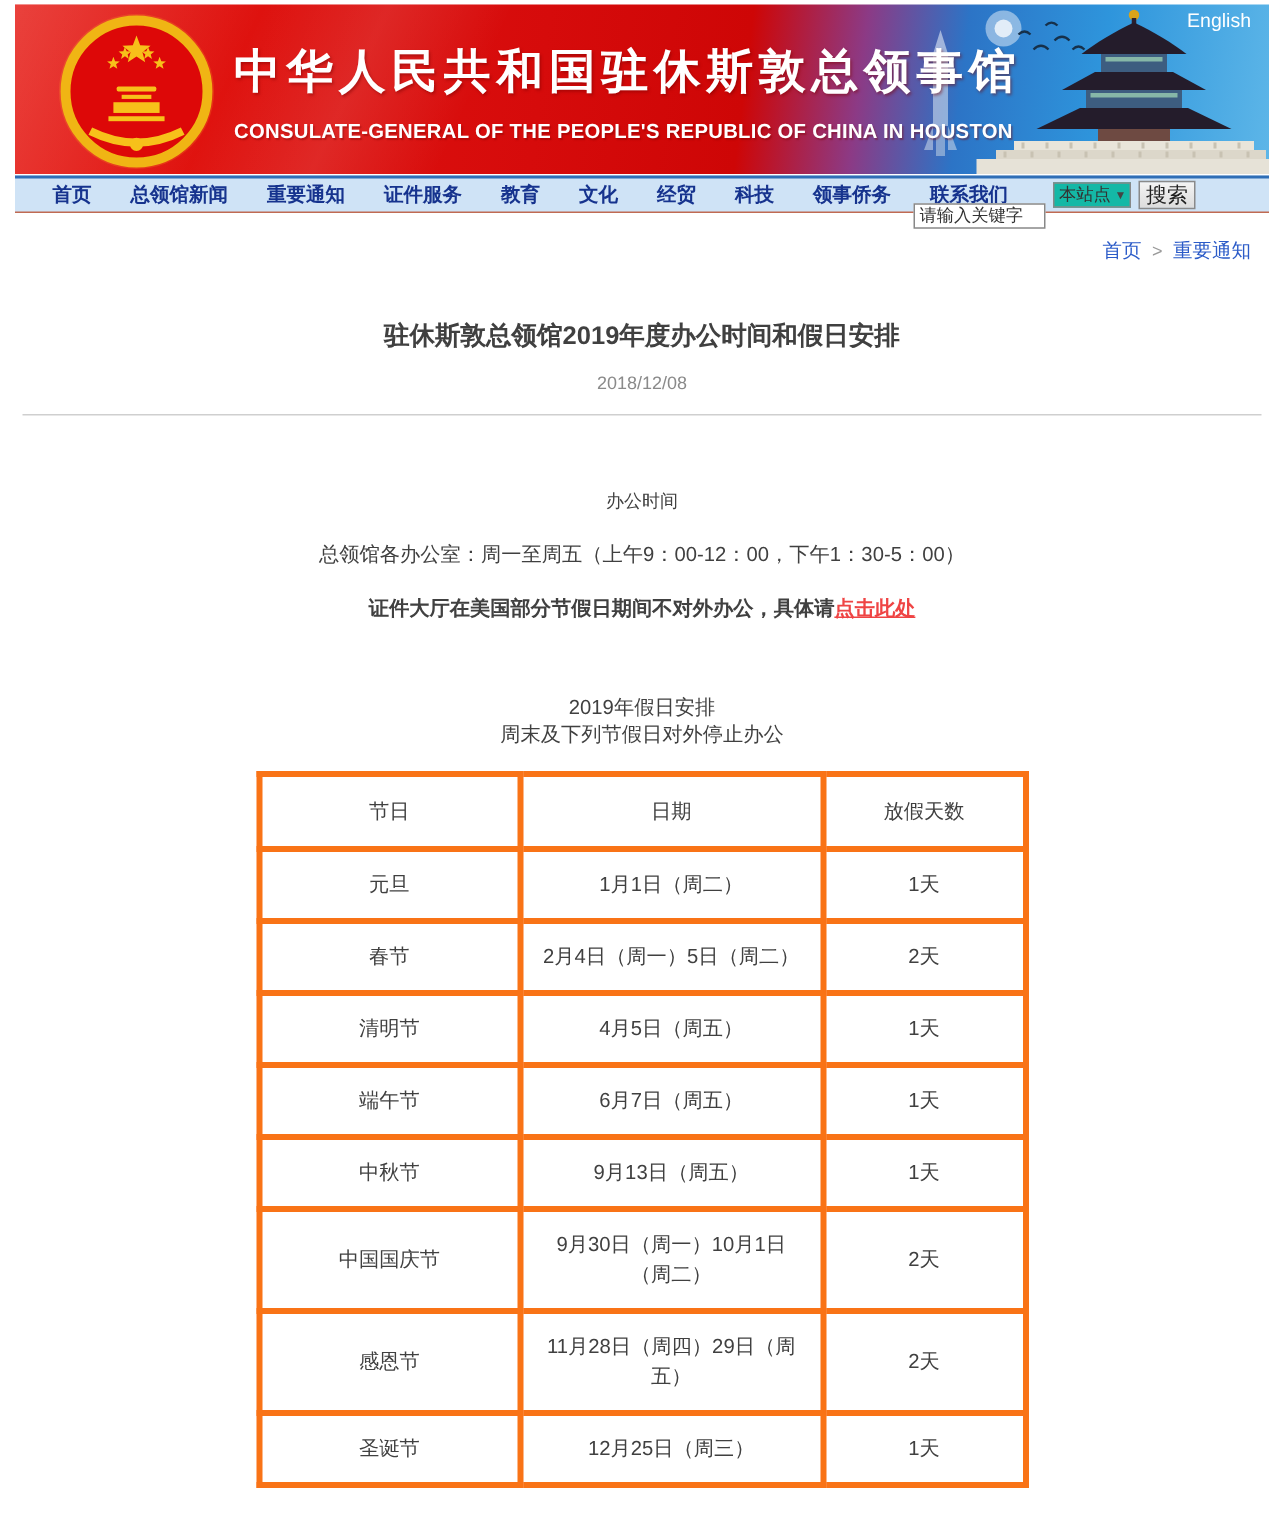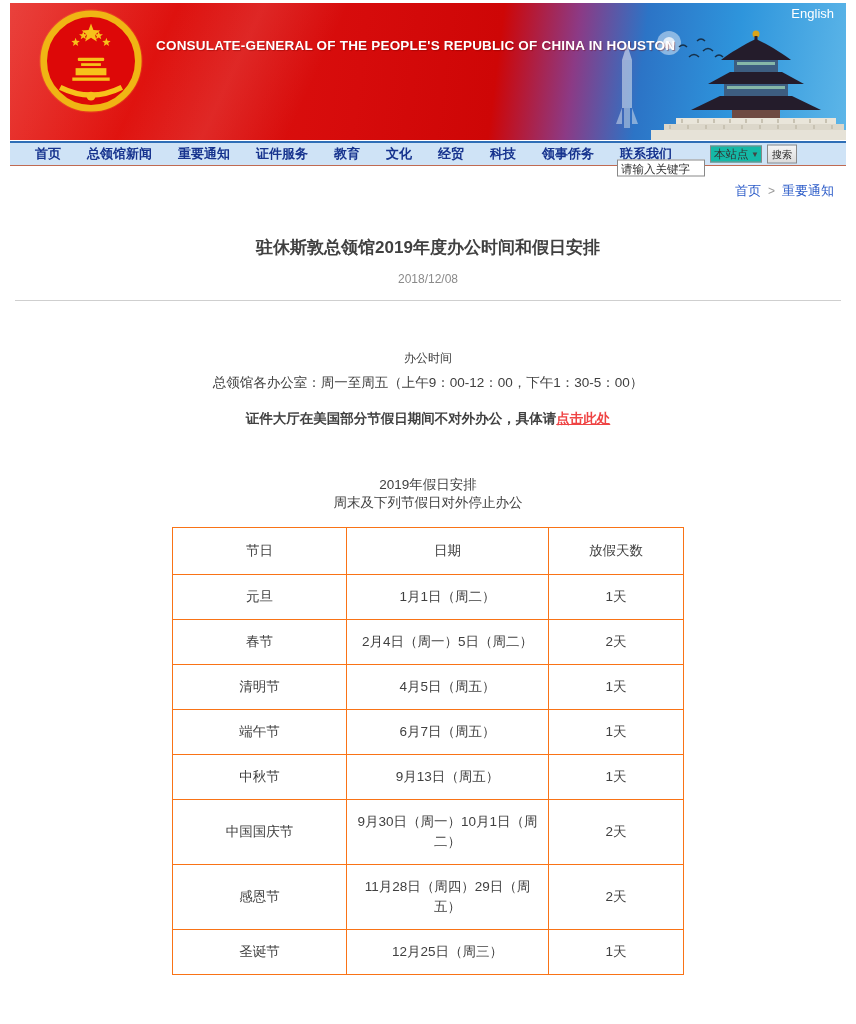--- a/index.html
+++ b/index.html
@@ -6,21 +6,21 @@
   html, body { background: #ffffff; }
   body {
     width: 856px; height: 1024px; overflow: hidden;
     font-family: "Liberation Sans", "DejaVu Sans", sans-serif;
     color: #404040;
   }
   .page { width: 836px; margin: 0 auto; }
 
   
   .banner {
-    position: relative; height: 137px; margin-top: 3px; overflow: hidden;
+    position: relative; height: 113px; margin-top: 3px; overflow: hidden;
     background: linear-gradient(97deg,
       #e51812 0%, #d60b0b 42%, #ce0606 58%, #8c3a85 67%,
       #2c74c6 75%, #2e95dc 86%, #5db6e8 100%);
   }
   .banner .shine {
     position: absolute; left: 0; top: 0; width: 60%; height: 100%;
     background: linear-gradient(115deg, rgba(255,255,255,0.18) 0%, rgba(255,255,255,0) 30%, rgba(255,255,255,0.10) 45%, rgba(255,255,255,0) 60%);
   }
   .english-link {
     position: absolute; top: 3px; right: 12px; color: #ffffff;
@@ -61,50 +61,50 @@
     padding: 0 3px; font-family: inherit; background: #fff; color: #333; margin-top: 28px;
   }
   .search-input::placeholder { color: #333; opacity: 1; }
   .search-select {
     width: 52px; height: 17px; border: 1px solid #888; background: #14b8a6;
     font-size: 11.5px; color: #333; display: flex; align-items: center;
     justify-content: space-between; padding: 0 2px 0 3px; cursor: default;
   }
   .search-select .arrow { font-size: 8px; color: #444; }
   .search-button {
-    height: 19px; font-size: 10px; color: #222; font-family: inherit;
+    height: 19px; font-size: 14px; color: #222; font-family: inherit;
     background: linear-gradient(#f4f4f4, #dcdcdc); border: 1px solid #8a8a8a;
     padding: 0 4px; cursor: pointer;
   }
 
   
   .breadcrumb { padding: 16px 12px 0; font-size: 13px; text-align: right; }
   .breadcrumb a { color: #2b5bc8; text-decoration: none; }
   .breadcrumb .sep { color: #999; margin: 0 7px; font-size: 12px; }
 
   
   .article { text-align: center; }
   .article-title { margin-top: 36px; font-size: 17px; font-weight: bold; color: #404040; }
   .article-date { margin-top: 13px; font-size: 12px; color: #8a8a8a; }
   .divider { border: none; border-top: 1px solid #cfcfcf; margin: 14px 5px 0; }
 
   .office-heading { margin-top: 49px; font-size: 12px; }
-  .office-line { margin-top: 7px; font-size: 13.5px; }
+  .office-line { margin-top: 18px; font-size: 13.5px; }
   .notice-line { margin-top: 18px; font-size: 13.5px; font-weight: bold; }
   .notice-line a { color: #ef4444; }
 
   .holiday-heading { margin-top: 48px; font-size: 13.5px; }
   .holiday-subheading { font-size: 13.5px; }
 
   
   table.holiday {
     border-collapse: collapse; margin: 15px auto 0; table-layout: fixed;
   }
   table.holiday th, table.holiday td {
-    border: 1px solid #f97316; text-align: center; vertical-align: middle;
+    border: 4px solid #f97316; text-align: center; vertical-align: middle;
     font-size: 13.5px; font-weight: normal; color: #404040;
     padding: 12px 10px; line-height: 20px;
   }
   table.holiday th { padding: 13px 10px; }
   .col-holiday { width: 174px; }
   .col-date { width: 202px; }
   .col-days { width: 135px; }
 </style>
 </head>
 <body>
@@ -138,20 +138,21 @@
         <rect x="38" y="47" width="24" height="3" rx="1"></rect>
         <rect x="41" y="52" width="18" height="2.5"></rect>
         <rect x="36" y="56.5" width="28" height="6.5"></rect>
         <rect x="33" y="65" width="34" height="3"></rect>
         <path d="M22,74 Q50,88 78,74" fill="none" stroke="#f7c11a" stroke-width="5"></path>
         <circle cx="50" cy="82" r="4"></circle>
       </g>
     </svg>
 
     <div class="banner-titles">
+      <div class="title-zh">中华人民共和国驻休斯敦总领事馆</div>
       <div class="title-en">CONSULATE-GENERAL OF THE PEOPLE'S REPUBLIC OF CHINA IN HOUSTON</div>
     </div>
 
     <svg class="rocket" width="22" height="90" viewBox="0 0 22 90">
       <polygon points="11,0 16,16 6,16" fill="#eef4fa"></polygon>
       <rect x="6" y="16" width="10" height="48" fill="#dde8f2"></rect>
       <polygon points="6,64 0,80 6,80" fill="#cfdceb"></polygon>
       <polygon points="16,64 22,80 16,80" fill="#cfdceb"></polygon>
       <rect x="8" y="64" width="6" height="20" fill="#c2d2e4"></rect>
     </svg>

